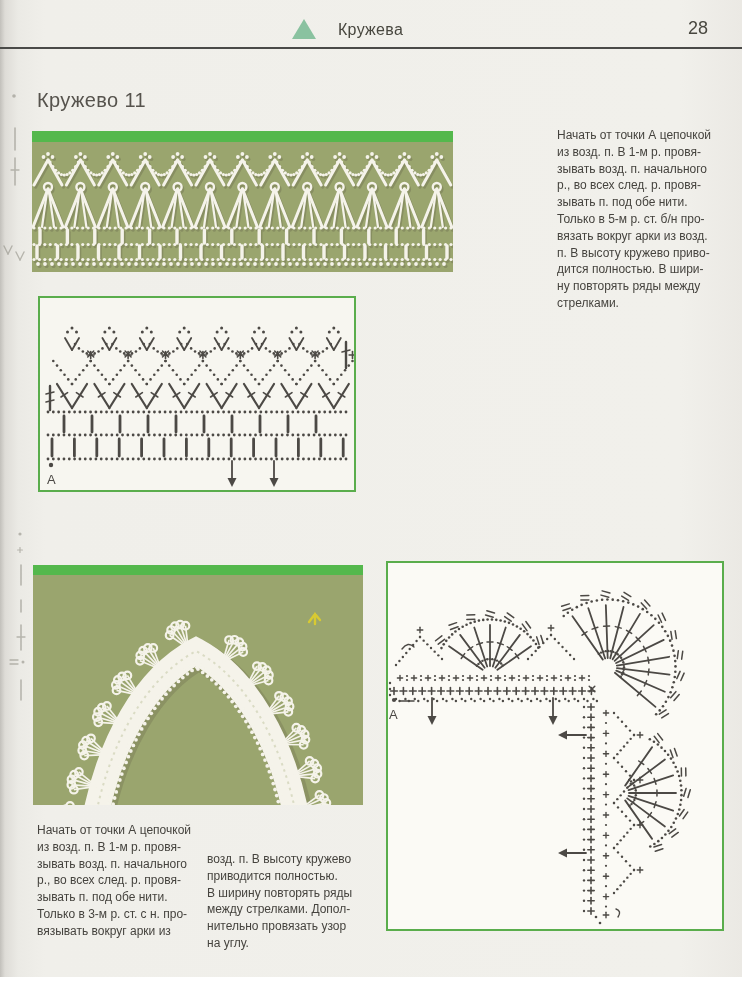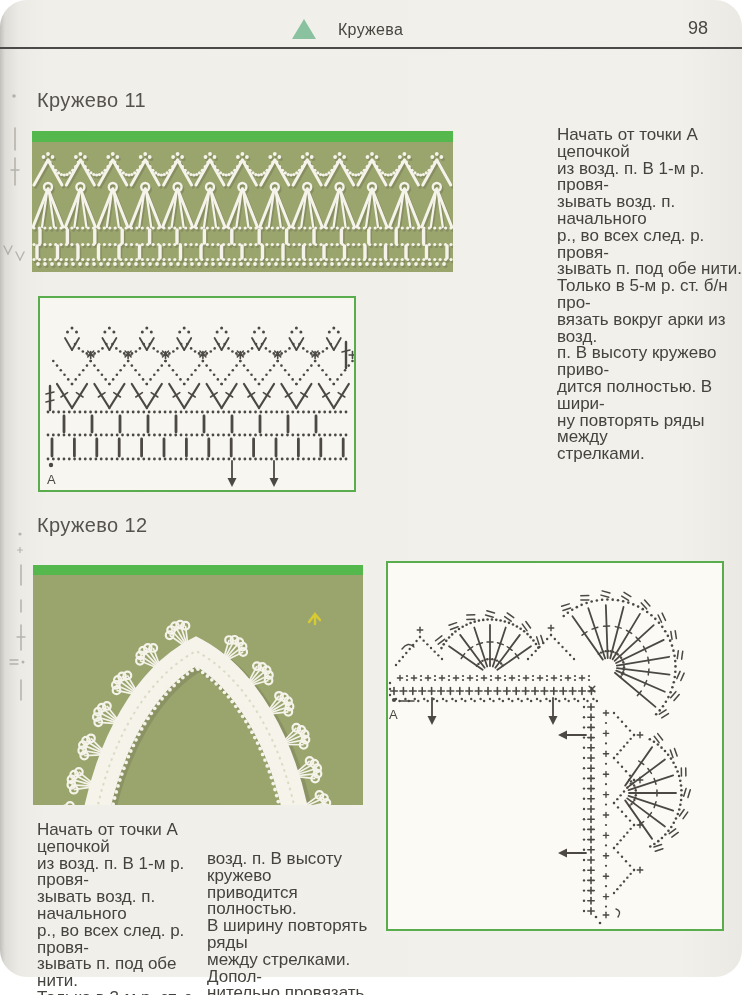--- a/index.html
+++ b/index.html
@@ -1,33 +1,33 @@
 <!DOCTYPE html>
 <html><head>
 <meta charset="utf-8">
 <style>
   html,body{margin:0;padding:0;}
   body{width:742px;height:995px;overflow:hidden;font-family:"Liberation Sans",sans-serif;}
   .page{position:relative;width:742px;height:977px;
-    background:linear-gradient(90deg,#c2c0bb 0px,#dedcd7 5px,#ebeae5 18px,#f0efea 45px,#f1f0eb 680px,#ebe9e4 742px);border-radius:27px;}
+    background:linear-gradient(90deg,#c2c0bb 0px,#dedcd7 5px,#ebeae5 18px,#f0efea 45px,#f1f0eb 680px,#ebe9e4 742px);}
   .hdr-rule{position:absolute;left:0;top:47px;width:742px;height:2px;background:#4a4a48;}
   .tri{position:absolute;left:292px;top:19px;width:0;height:0;
     border-left:12px solid transparent;border-right:12px solid transparent;border-bottom:20px solid #8ac2a0;}
   .htitle{position:absolute;left:338px;top:21px;font-size:16px;color:#48473f;letter-spacing:.3px;}
   .pagenum{position:absolute;left:688px;top:18px;font-size:18px;color:#48473f;}
   .sectitle{position:absolute;font-size:20px;color:#56534d;letter-spacing:.4px;}
   #title1{left:37px;top:89px;}
   #title2{left:37px;top:514px;}
   .photo{position:absolute;overflow:hidden;}
   #photo1{left:32px;top:131px;width:421px;height:141px;}
   #photo2{left:33px;top:565px;width:330px;height:240px;}
   .chartbox{position:absolute;border:2px solid #5aad4c;}
   #chart1{left:38px;top:296px;width:314px;height:192px;background:#f7f6f0;}
   #chart2{left:386px;top:561px;width:334px;height:366px;background:#fbfaf5;}
-  .instr{position:absolute;font-size:17px;line-height:16.8px;color:#45433e;white-space:pre-line;}
+  .instr{position:absolute;font-size:12px;line-height:16.8px;color:#45433e;white-space:pre-line;}
   #instr1{left:557px;top:127px;width:185px;}
   #instr2a{left:37px;top:822px;width:172px;}
   #instr2b{left:207px;top:851px;width:168px;}
   svg{display:block;width:100%;height:100%;}
   .margin-art{position:absolute;left:0;top:0;width:30px;height:995px;}
 </style>
 </head>
 <body>
 
 <div class="page">
@@ -52,21 +52,21 @@
         <line x1="10" y1="660" x2="18" y2="660" stroke-width="1.4"></line>
         <line x1="10" y1="664" x2="18" y2="664" stroke-width="1.4"></line>
         <circle cx="23" cy="662" r="1.5" stroke="none"></circle>
         <line x1="21" y1="680" x2="21" y2="700" stroke-width="1.6"></line>
       </g>
     </svg>
 
   <div>
     <div class="tri"></div>
     <div class="htitle">Кружева</div>
-    <div class="pagenum">98</div>
+    <div class="pagenum">28</div>
     <div class="hdr-rule"></div>
   </div>
 
   <div class="sectitle" id="title1">Кружево 11</div>
 
   <div class="photo" id="photo1">
     <svg id="laceSvg1" viewBox="0 0 421 141">
         <rect x="0" y="0" width="421" height="141" fill="#9aa56e"></rect>
         <rect x="0" y="0" width="421" height="11" fill="#54b84c"></rect>
         <g stroke="#6f7051" fill="#6f7051" opacity="0.42" transform="translate(1.6,2.2)" stroke-linecap="round">
@@ -1737,21 +1737,20 @@
           <circle cx="11" cy="167" r="2.2" stroke="none"></circle>
           <text x="7" y="186" font-size="13" stroke="none" font-family="Liberation Sans, sans-serif">А</text>
           <line x1="192" y1="163" x2="192" y2="180" stroke-width="1.8"></line>
           <polygon points="187.5,180 196.5,180 192,189" stroke="none"></polygon>
           <line x1="234" y1="163" x2="234" y2="180" stroke-width="1.8"></line>
           <polygon points="229.5,180 238.5,180 234,189" stroke="none"></polygon>
         </g>
       </svg>
   </div>
 
-  <div class="sectitle" id="title2">Кружево 12</div>
 
   <div class="photo" id="photo2">
     <svg id="laceSvg2" viewBox="0 0 330 240">
         <rect x="0" y="0" width="330" height="240" fill="#9aa56e"></rect>
         <rect x="0" y="0" width="330" height="10" fill="#54b84c"></rect>
         <path d="M 60,265 C 75,175 115,112 163,86 C 211,112 251,175 266,265" fill="none" stroke="#6f7051" stroke-width="30" opacity="0.35" transform="translate(3,4)" stroke-linecap="round"></path>
         <path d="M 60,265 C 75,175 115,112 163,86 C 211,112 251,175 266,265" fill="none" stroke="#f5f3ea" stroke-width="26" stroke-linecap="round"></path>
         <path d="M 60,265 C 75,175 115,112 163,86 C 211,112 251,175 266,265" fill="none" stroke="#9aa56e" stroke-width="2" opacity="0.3" stroke-dasharray="2.5,4"></path>
         <path d="M 60,265 C 75,175 115,112 163,86 C 211,112 251,175 266,265" fill="none" stroke="none"></path>
         <circle cx="74.95589538435878" cy="263.57620131318316" r="1.9" fill="#f5f3ea" stroke="none"></circle>

